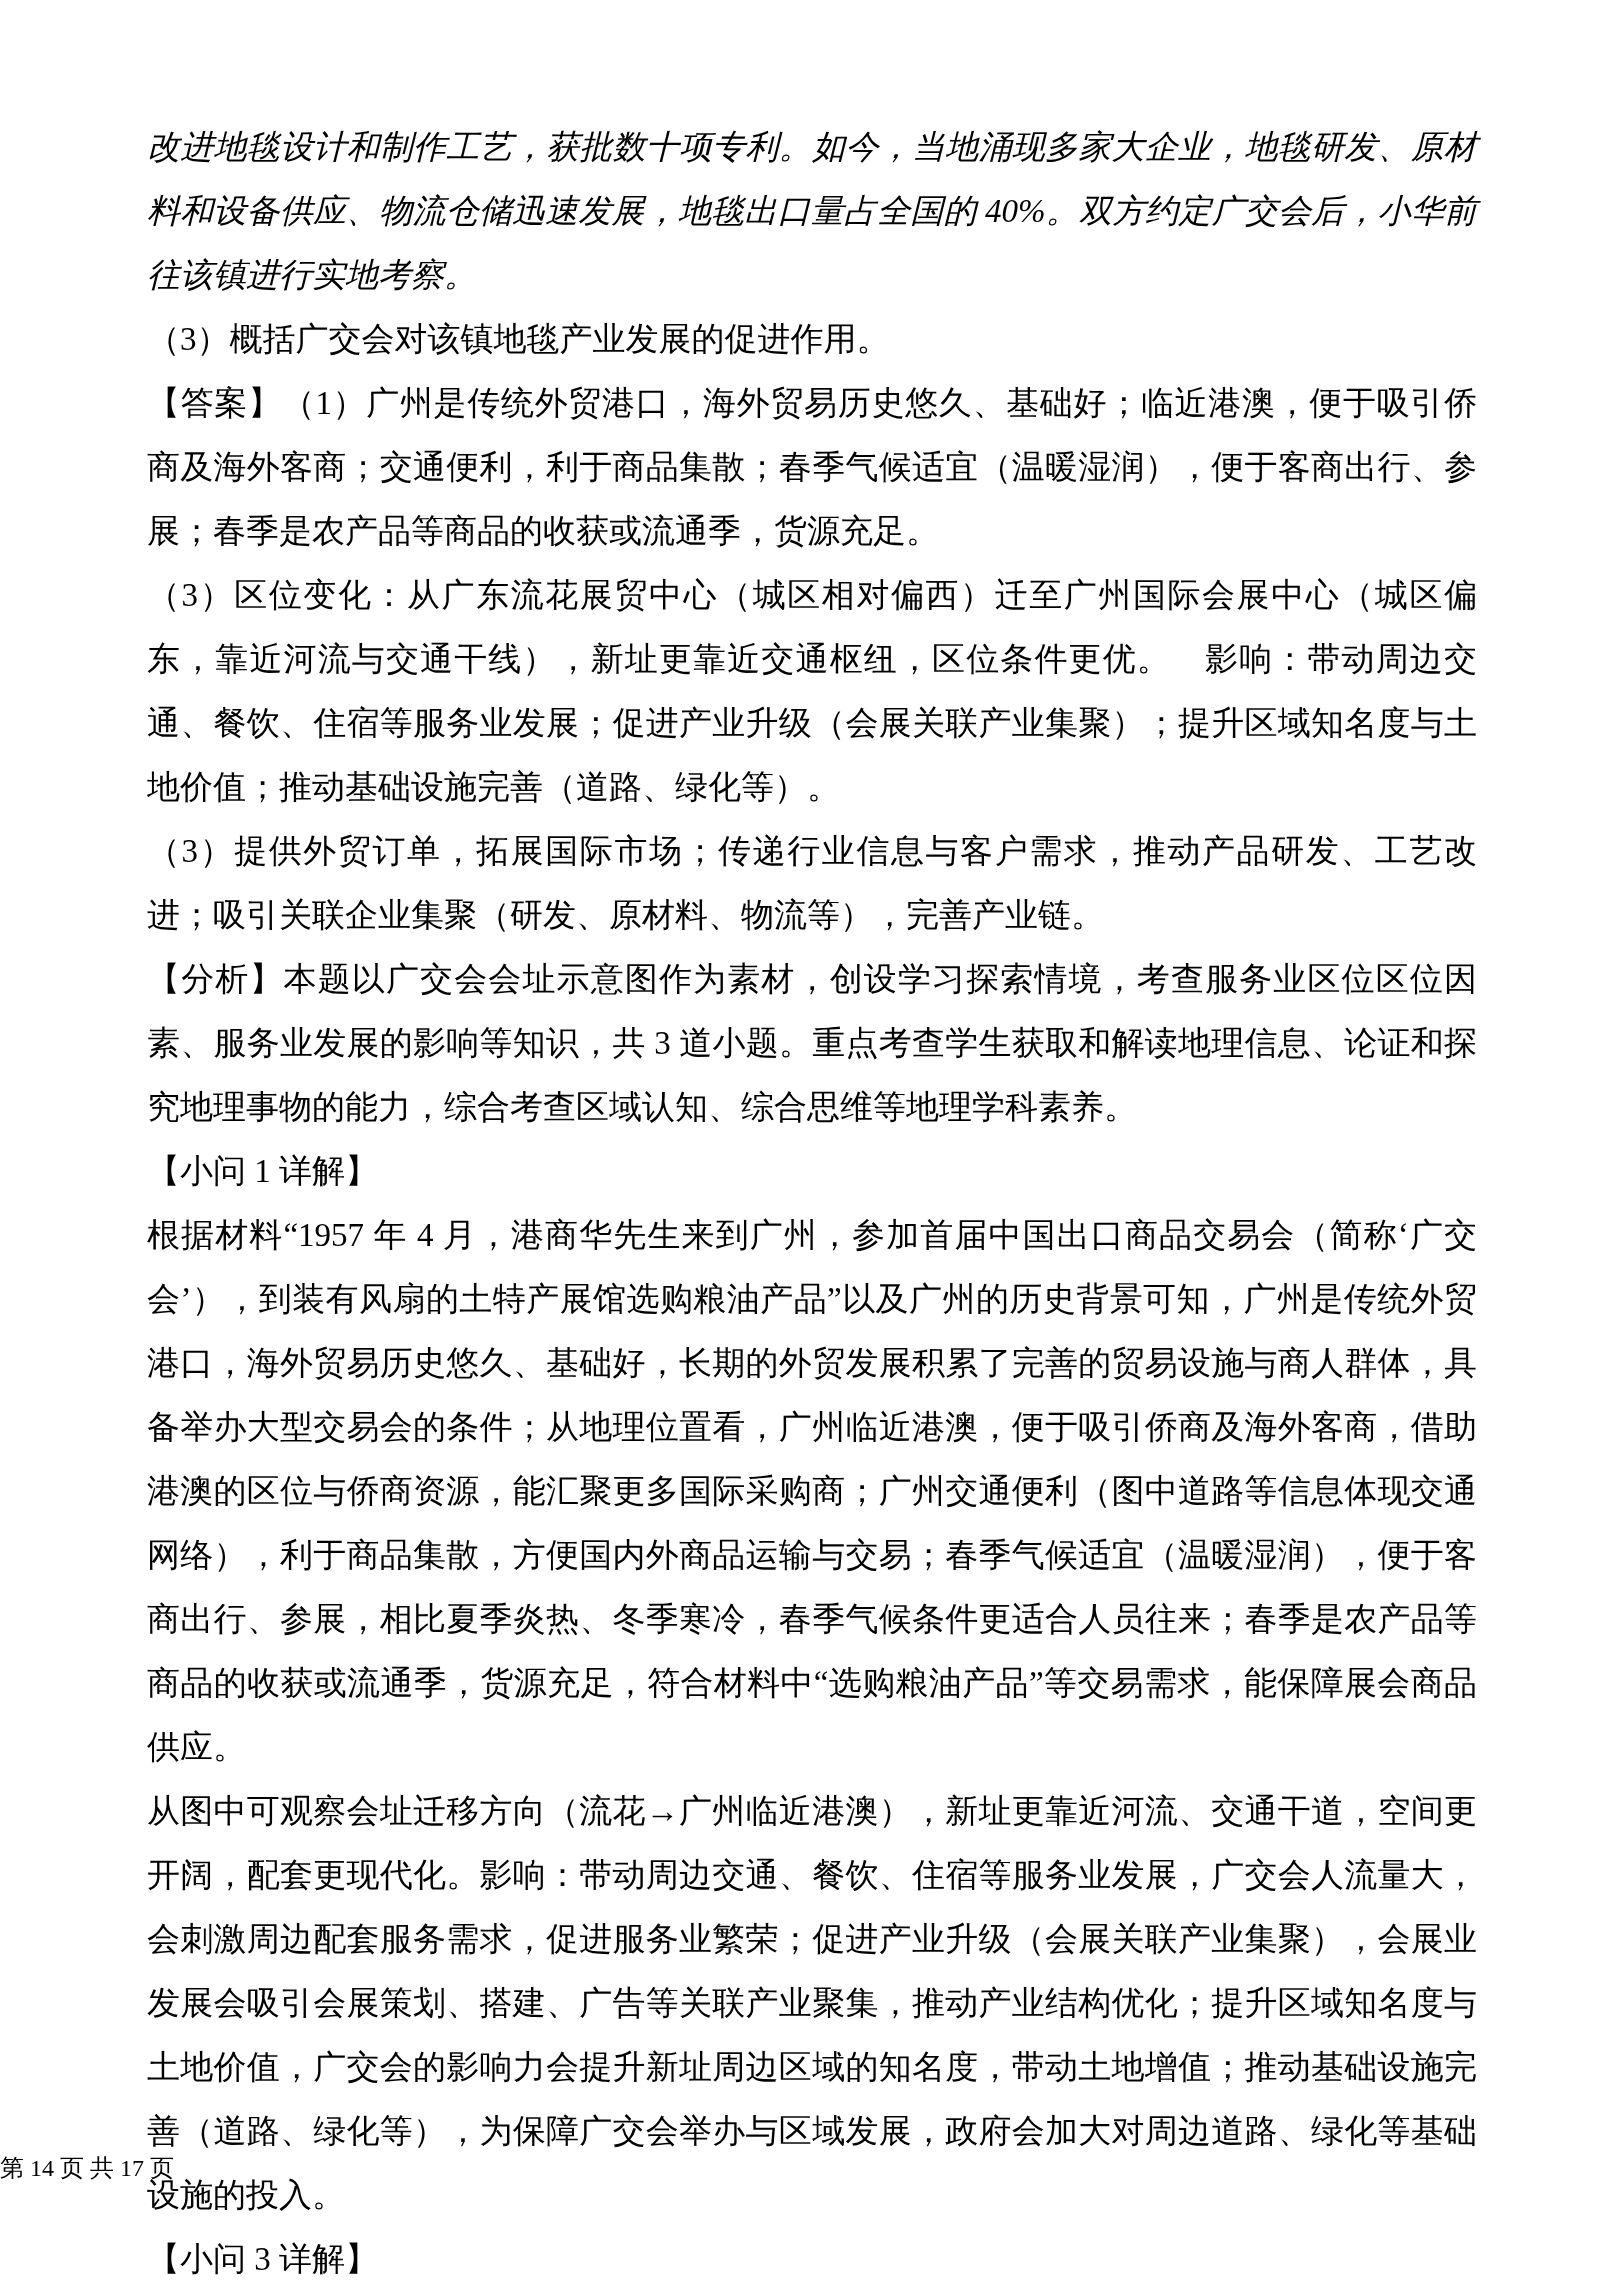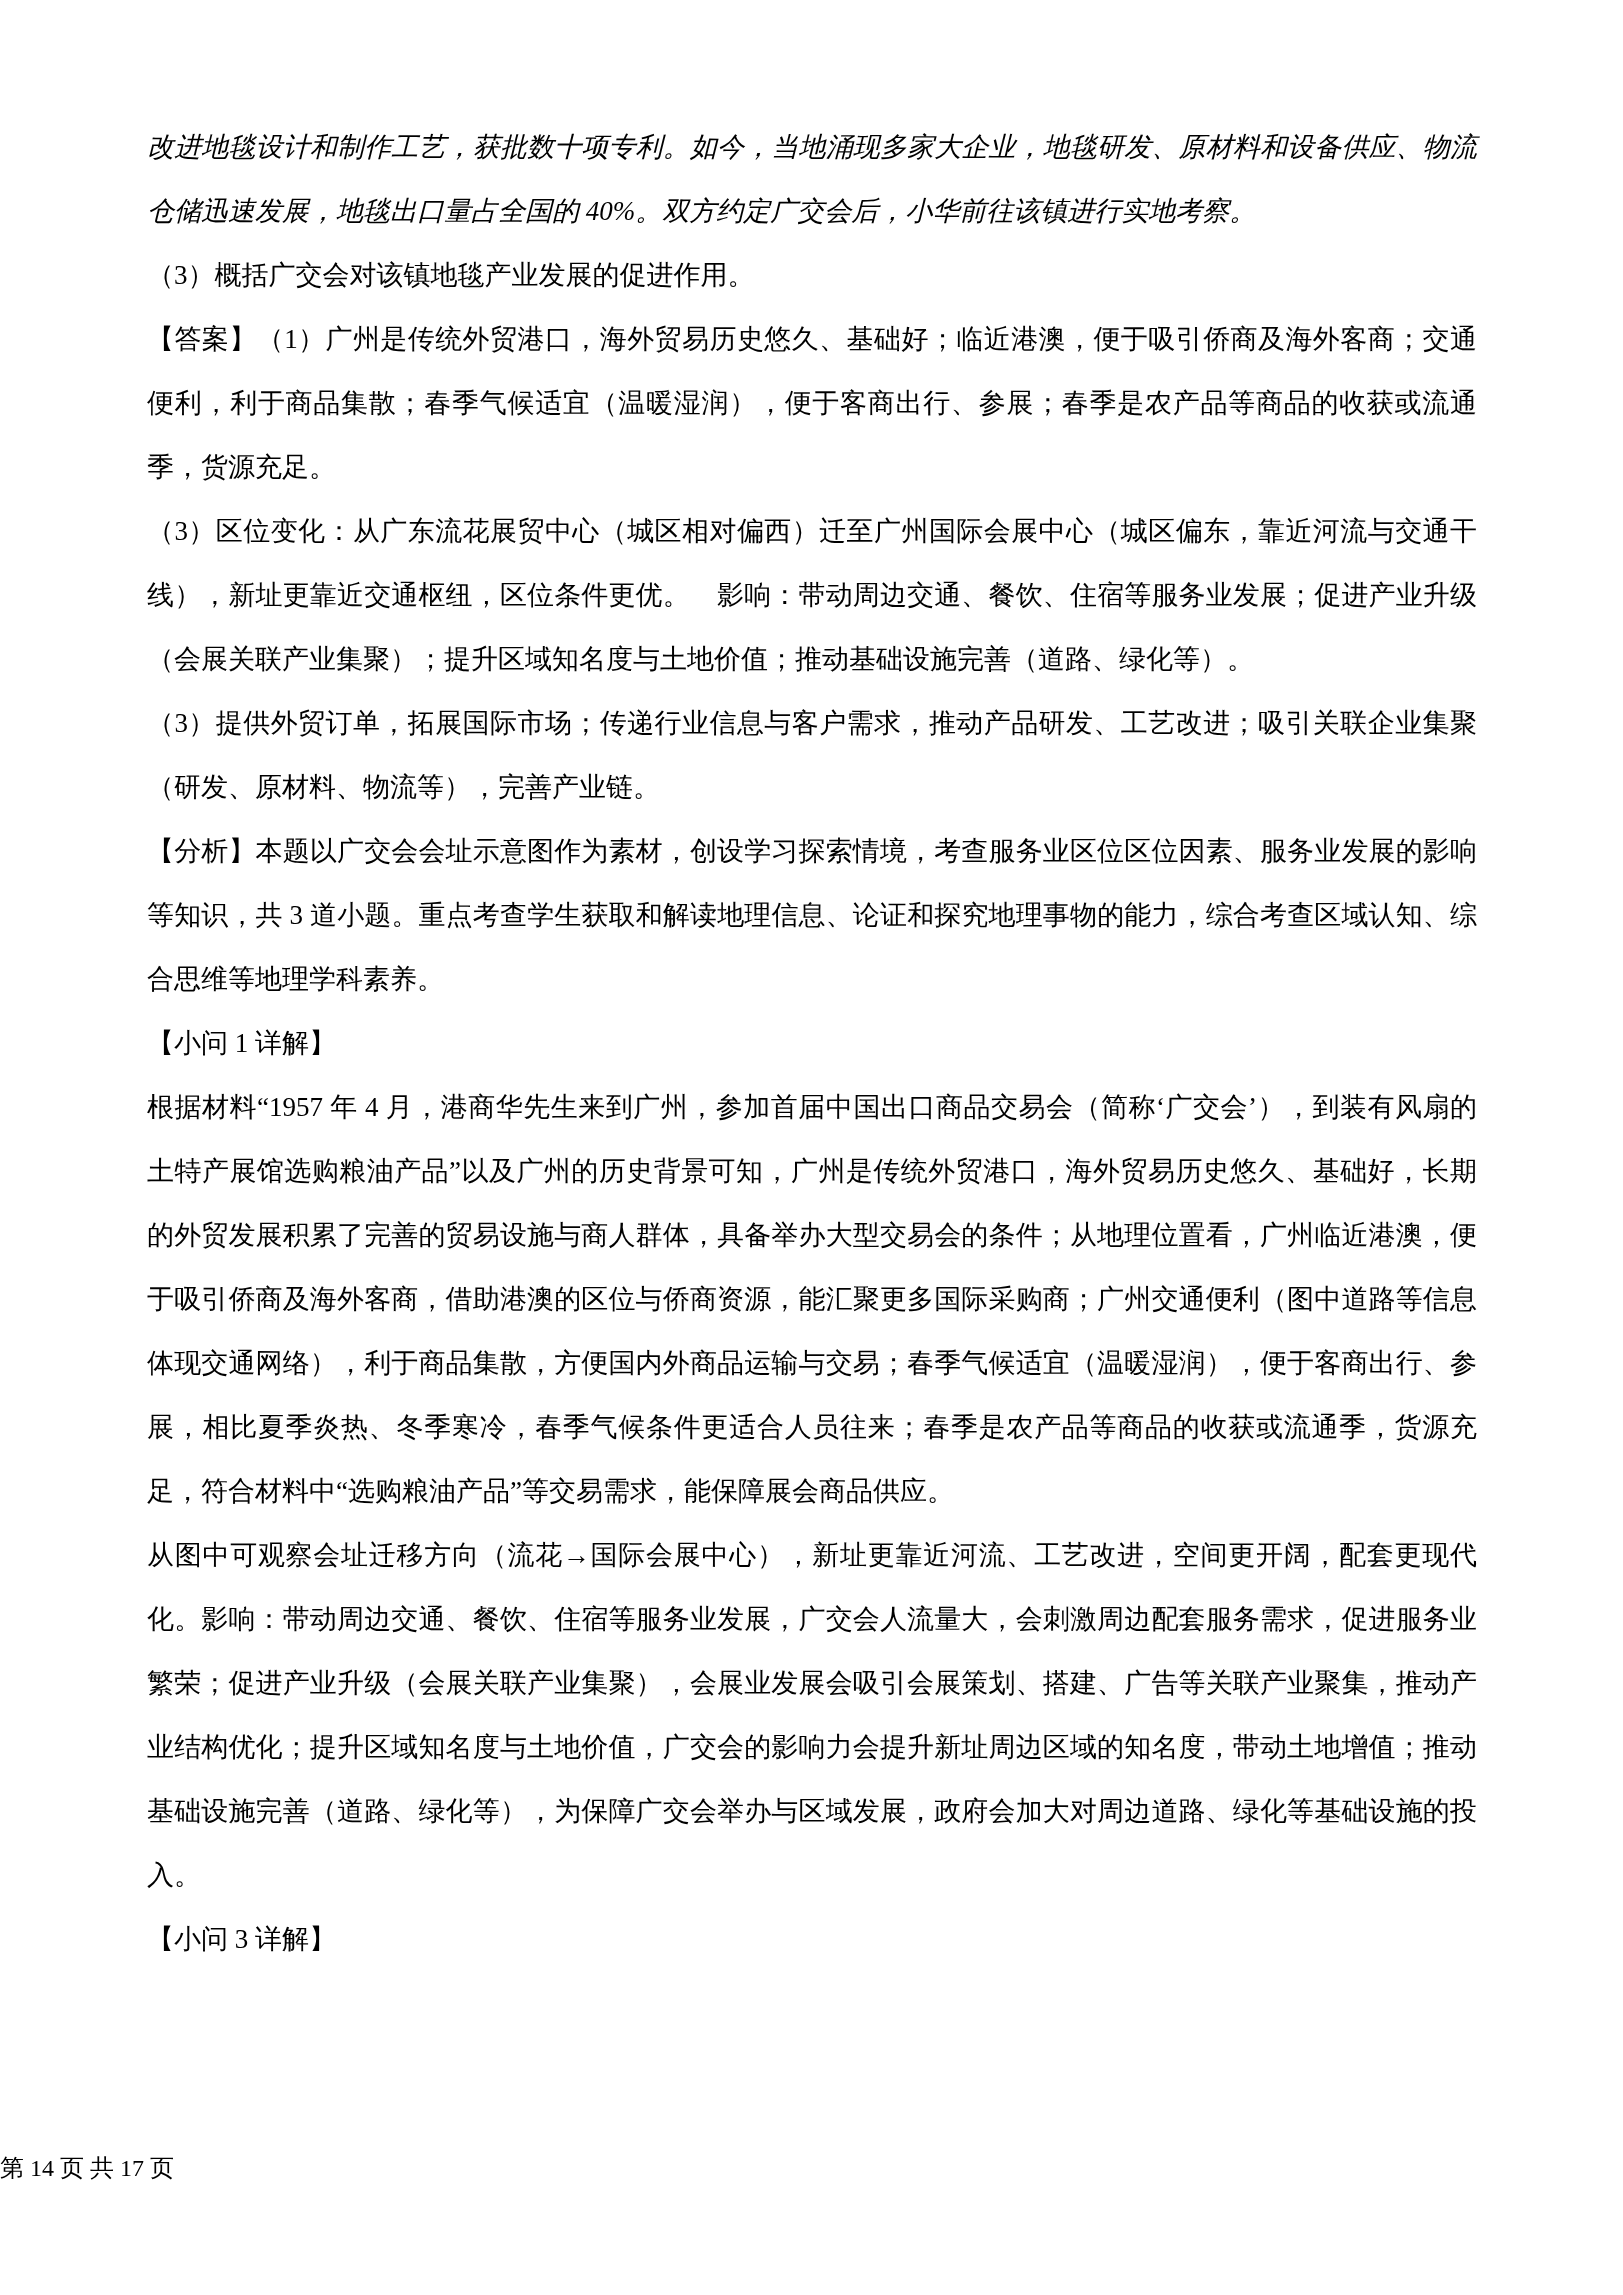--- a/index.html
+++ b/index.html
@@ -19,21 +19,21 @@
   }
   .content {
     position: absolute;
     left: 147px;
     top: 115px;
     width: 1330px;
   }
   .content p.para {
     margin: 0;
     padding: 0;
-    font-size: 27px;
+    font-size: 33px;
     line-height: 64px;
     text-align: justify;
     text-justify: inter-ideograph;
     word-break: break-all;
     overflow-wrap: anywhere;
   }
   .content p.material {
     font-style: italic;
   }
   .footer {
@@ -53,18 +53,18 @@
 <div class="page">
   <div class="content">
     <p class="para material">改进地毯设计和制作工艺，获批数十项专利。如今，当地涌现多家大企业，地毯研发、原材料和设备供应、物流仓储迅速发展，地毯出口量占全国的 40%。双方约定广交会后，小华前往该镇进行实地考察。</p>
     <p class="para">（3）概括广交会对该镇地毯产业发展的促进作用。</p>
     <p class="para">【答案】（1）广州是传统外贸港口，海外贸易历史悠久、基础好；临近港澳，便于吸引侨商及海外客商；交通便利，利于商品集散；春季气候适宜（温暖湿润），便于客商出行、参展；春季是农产品等商品的收获或流通季，货源充足。</p>
     <p class="para">（3）区位变化：从广东流花展贸中心（城区相对偏西）迁至广州国际会展中心（城区偏东，靠近河流与交通干线），新址更靠近交通枢纽，区位条件更优。　影响：带动周边交通、餐饮、住宿等服务业发展；促进产业升级（会展关联产业集聚）；提升区域知名度与土地价值；推动基础设施完善（道路、绿化等）。</p>
     <p class="para">（3）提供外贸订单，拓展国际市场；传递行业信息与客户需求，推动产品研发、工艺改进；吸引关联企业集聚（研发、原材料、物流等），完善产业链。</p>
     <p class="para">【分析】本题以广交会会址示意图作为素材，创设学习探索情境，考查服务业区位区位因素、服务业发展的影响等知识，共 3 道小题。重点考查学生获取和解读地理信息、论证和探究地理事物的能力，综合考查区域认知、综合思维等地理学科素养。</p>
     <p class="para">【小问 1 详解】</p>
     <p class="para">根据材料“1957 年 4 月，港商华先生来到广州，参加首届中国出口商品交易会（简称‘广交会’），到装有风扇的土特产展馆选购粮油产品”以及广州的历史背景可知，广州是传统外贸港口，海外贸易历史悠久、基础好，长期的外贸发展积累了完善的贸易设施与商人群体，具备举办大型交易会的条件；从地理位置看，广州临近港澳，便于吸引侨商及海外客商，借助港澳的区位与侨商资源，能汇聚更多国际采购商；广州交通便利（图中道路等信息体现交通网络），利于商品集散，方便国内外商品运输与交易；春季气候适宜（温暖湿润），便于客商出行、参展，相比夏季炎热、冬季寒冷，春季气候条件更适合人员往来；春季是农产品等商品的收获或流通季，货源充足，符合材料中“选购粮油产品”等交易需求，能保障展会商品供应。</p>
-    <p class="para">从图中可观察会址迁移方向（流花→国际会展中心），新址更靠近河流、工艺改进，空间更开阔，配套更现代化。影响：带动周边交通、餐饮、住宿等服务业发展，广交会人流量大，会刺激周边配套服务需求，促进服务业繁荣；促进产业升级（会展关联产业集聚），会展业发展会吸引会展策划、搭建、广告等关联产业聚集，推动产业结构优化；提升区域知名度与土地价值，广交会的影响力会提升新址周边区域的知名度，带动土地增值；推动基础设施完善（道路、绿化等），为保障广交会举办与区域发展，政府会加大对周边道路、绿化等基础设施的投入。</p>
+    <p class="para">从图中可观察会址迁移方向（流花→广州临近港澳），新址更靠近河流、交通干道，空间更开阔，配套更现代化。影响：带动周边交通、餐饮、住宿等服务业发展，广交会人流量大，会刺激周边配套服务需求，促进服务业繁荣；促进产业升级（会展关联产业集聚），会展业发展会吸引会展策划、搭建、广告等关联产业聚集，推动产业结构优化；提升区域知名度与土地价值，广交会的影响力会提升新址周边区域的知名度，带动土地增值；推动基础设施完善（道路、绿化等），为保障广交会举办与区域发展，政府会加大对周边道路、绿化等基础设施的投入。</p>
     <p class="para">【小问 3 详解】</p>
   </div>
   <div class="footer">第 14 页 共 17 页</div>
 </div>
 
 
 </body></html>

